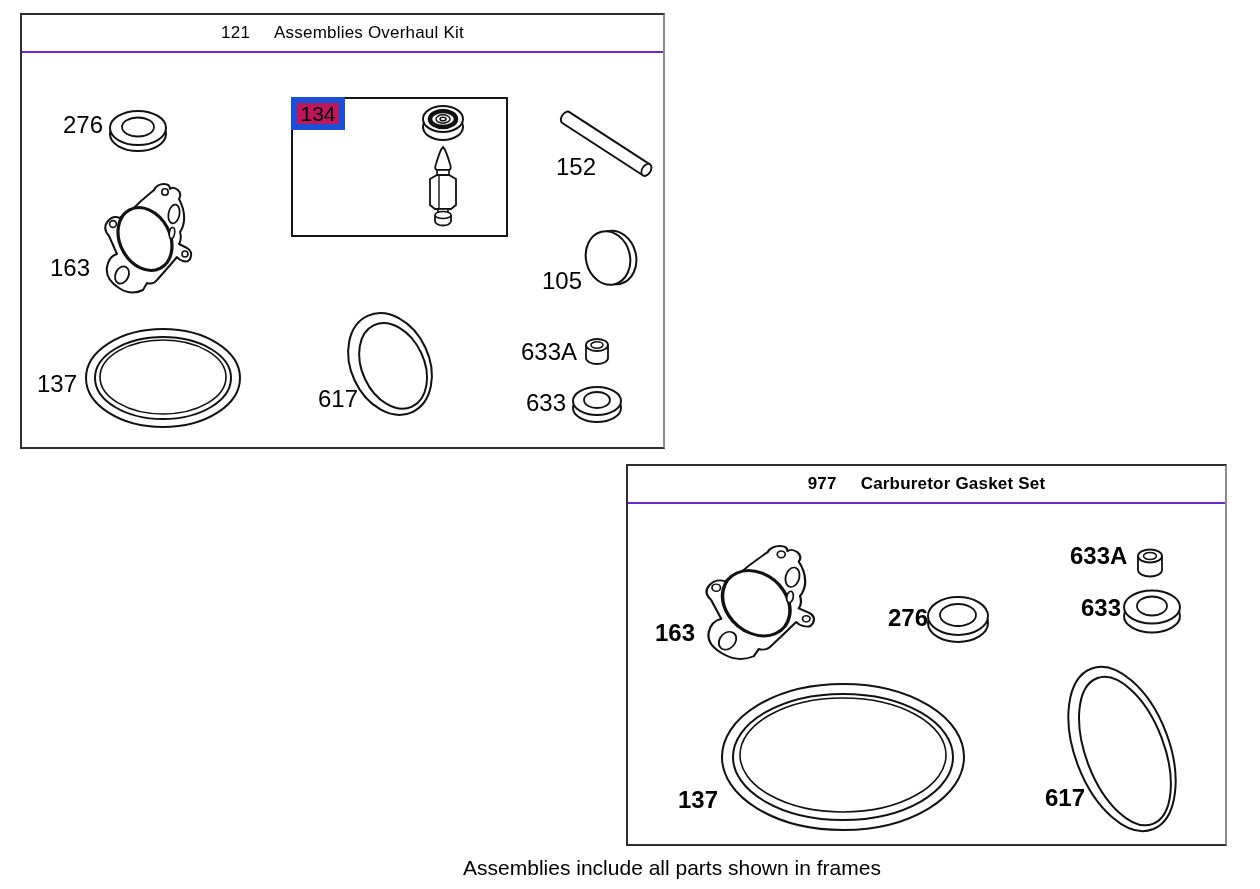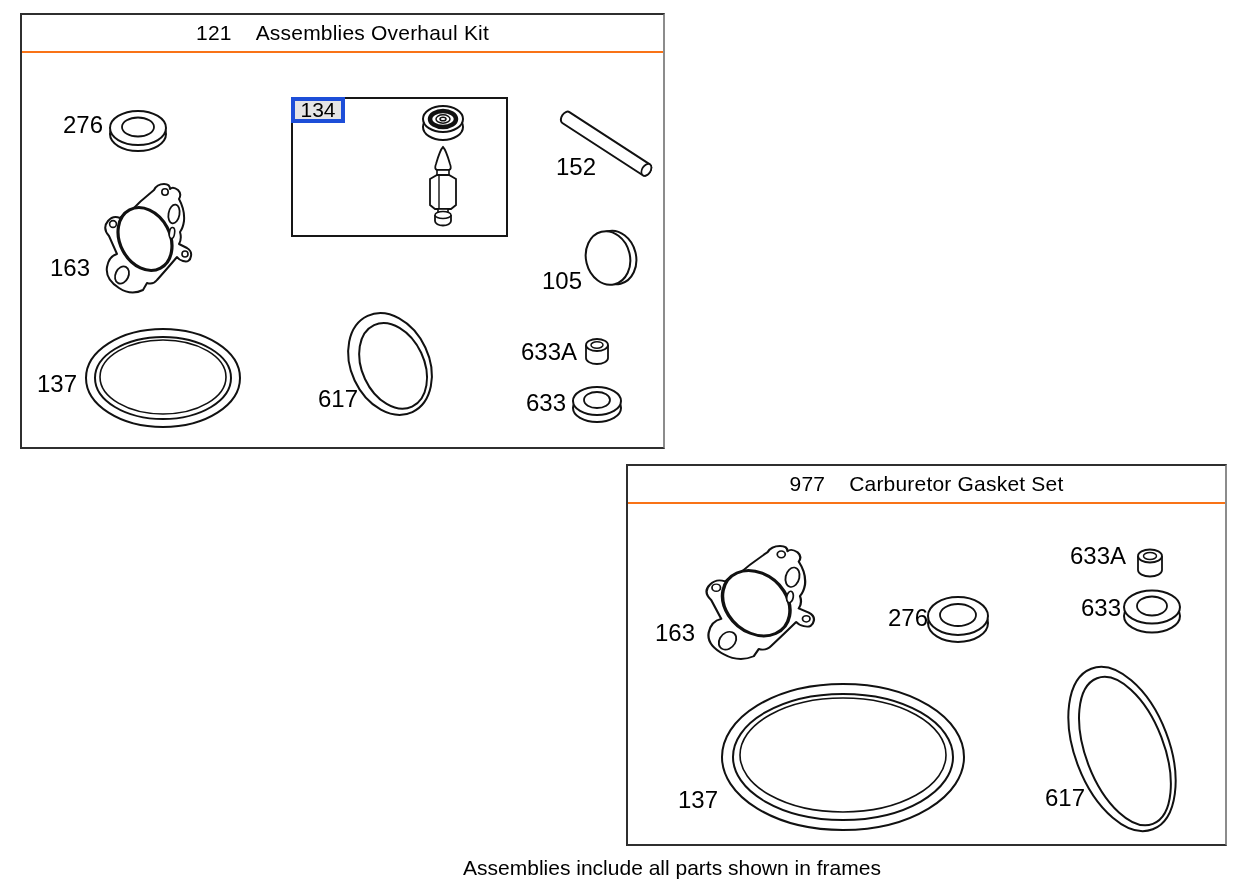--- a/index.html
+++ b/index.html
@@ -5,38 +5,38 @@
   html,body{margin:0;padding:0;}
   body{
     width:1260px;height:889px;background:#ffffff;position:relative;
     font-family:"Liberation Sans", sans-serif;color:#000;overflow:hidden;
   }
   .frame{
     position:absolute;background:#fff;box-sizing:border-box;
     border:2px solid #2f2f2f;border-right-color:#8c8c8c;
   }
   #frame1{left:20px;top:13px;width:645px;height:436px;}
-  #frame2{left:626px;top:464px;width:601px;height:382px;}
+  #frame2{left:626px;top:464px;width:601px;height:382px;font-weight:bold;}
   .frame-header{
-    height:36px;border-bottom:2px solid #f97316;
+    height:36px;border-bottom:2px solid #6d28d9;
     display:flex;align-items:center;justify-content:center;gap:24px;
-    font-size:21px;letter-spacing:0.2px;
+    font-size:17px;letter-spacing:0.2px;
   }
   .frame-body{position:absolute;left:0;top:38px;right:0;bottom:0;}
   .frame-body svg{position:absolute;left:0;top:0;}
   .plabel{
     position:absolute;font-size:24px;line-height:22px;white-space:nowrap;z-index:3;
   }
   .inner-frame{
     position:absolute;left:269px;top:44px;width:217px;height:140px;
     border:2px solid #161616;box-sizing:border-box;z-index:2;background:transparent;
   }
   .inner-frame-label{
-    position:absolute;left:-2px;top:-2px;width:54px;height:26px;box-sizing:border-box;
-    border:4px solid #1d4ed8;background:#e5e5e5;
+    position:absolute;left:-2px;top:-2px;width:54px;height:33px;box-sizing:border-box;
+    border:6px solid #1d4ed8;background:#be185d;
     display:flex;align-items:center;justify-content:center;font-size:21px;
   }
   #caption{
     position:absolute;left:0;top:856px;width:100%;text-align:center;
     font-size:21px;
     padding-left:42px;
   }
 </style>
 </head>
 <body>

